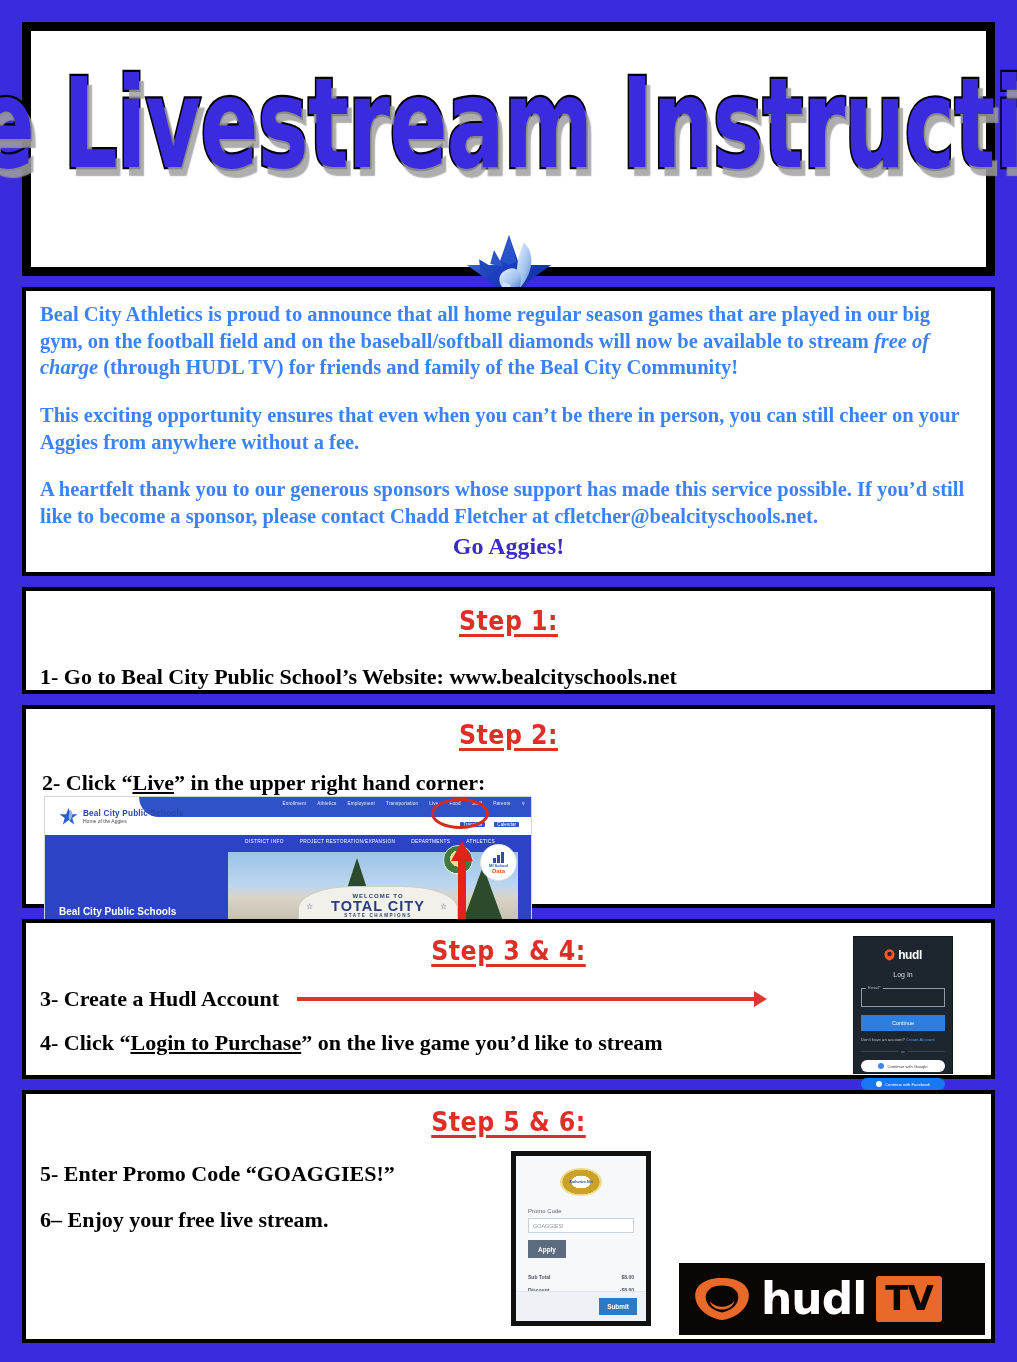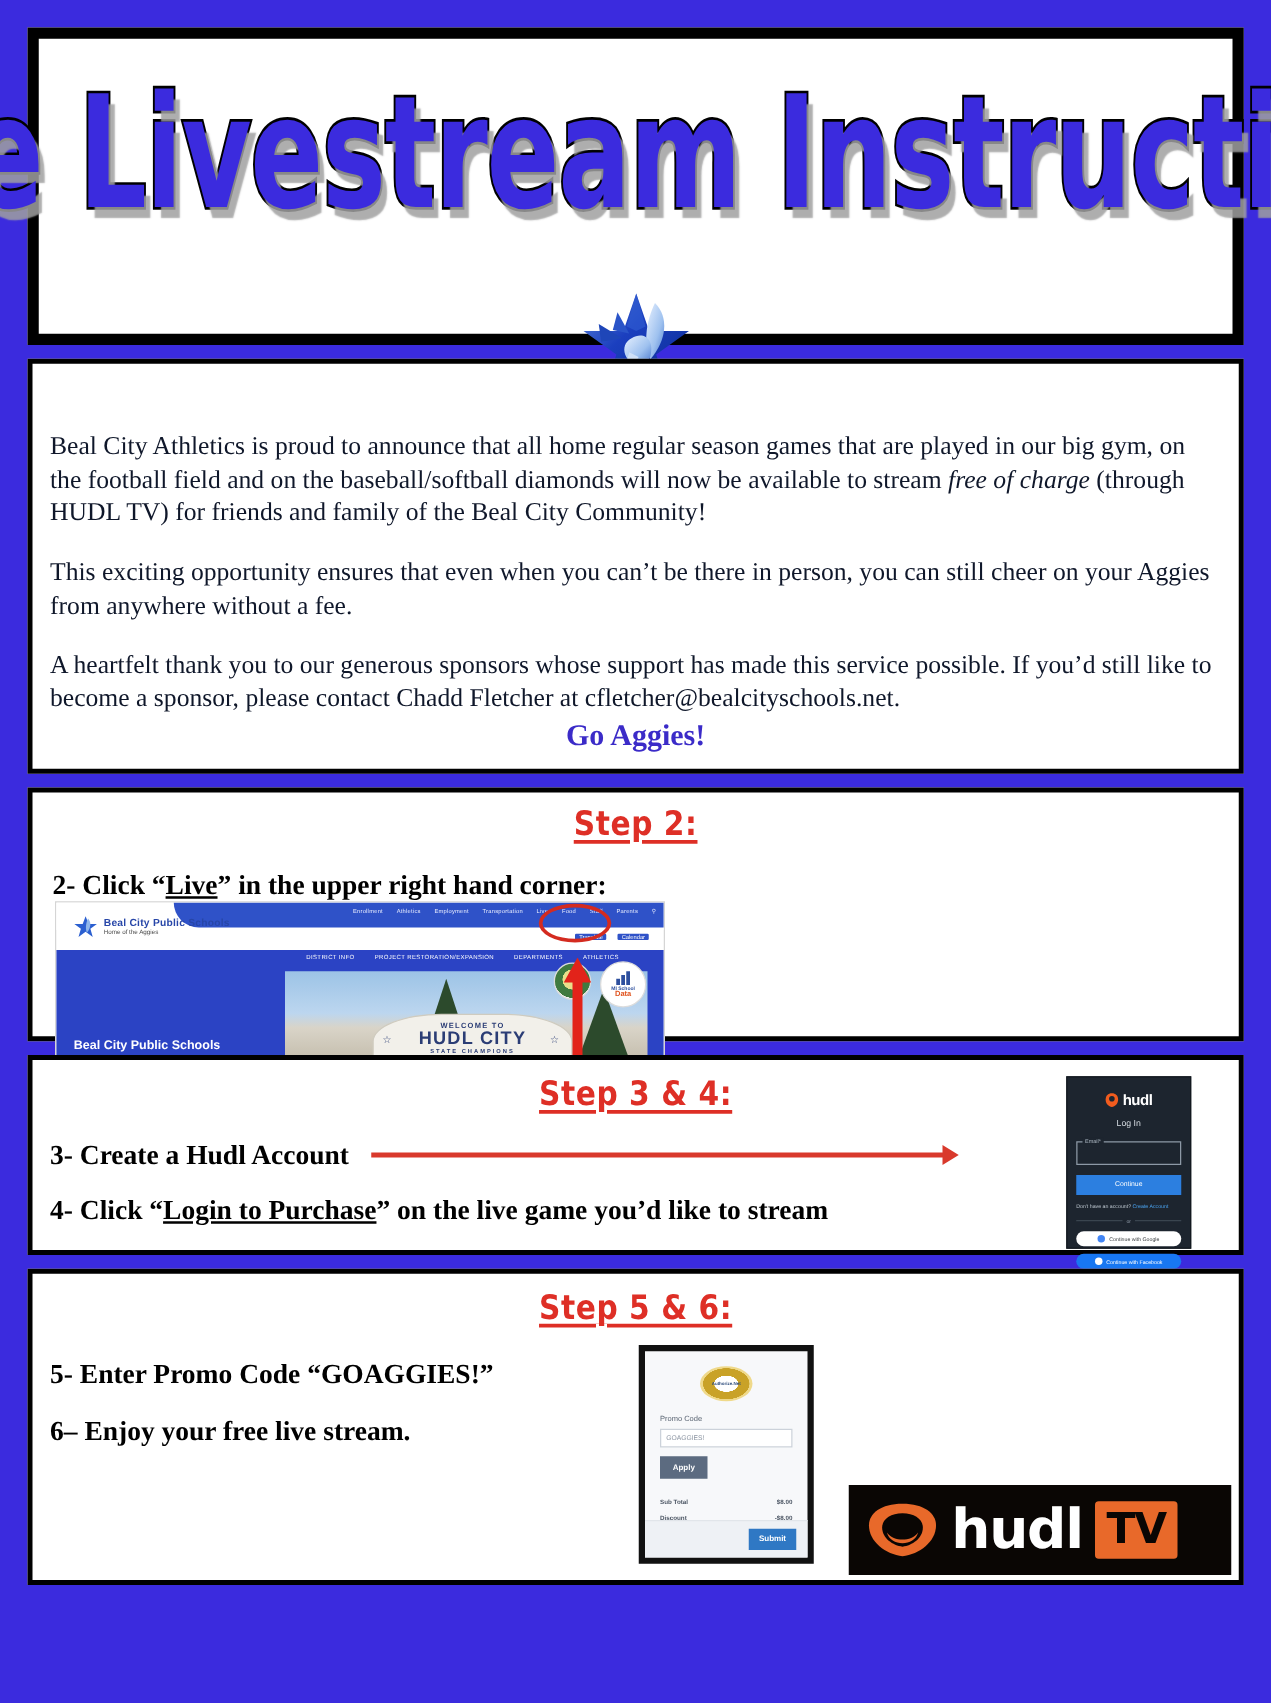--- a/index.html
+++ b/index.html
@@ -61,25 +61,24 @@
   .section {
     background: #ffffff;
     border: 4px solid #000000;
     margin-top: 11px;
     padding: 10px 14px 12px 14px;
     position: relative;
   }
 
   .body-text {
     font-family: "Liberation Serif", serif;
-    font-weight: normal;
+    font-weight: bold;
     font-size: 20.5px;
     line-height: 1.3;
-    color: #0f172a;
-    margin-top: 43px;
+    color: #3b82f6;
   }
   .body-text .ital { font-style: italic; }
   .body-text p { margin-bottom: 21px; }
   .body-text p:last-child { margin-bottom: 0; }
 
   .go-aggies {
     text-align: center;
     color: #3b2bc8;
     font-weight: bold;
     font-size: 24px;
@@ -375,20 +374,24 @@
 
   <div class="section" id="section-intro">
     <div class="body-text">
       <p><span>Beal City Athletics is proud to announce that all home regular season games that are played in our big gym, on the football field and on the baseball/softball diamonds will now be available to stream </span><span class="ital">free of charge</span><span> (through HUDL TV) for friends and family of the Beal City Community!</span></p>
       <p>This exciting opportunity ensures that even when you can’t be there in person, you can still cheer on your Aggies from anywhere without a fee.</p>
       <p>A heartfelt thank you to our generous sponsors whose support has made this service possible.  If you’d still like to become a sponsor, please contact Chadd Fletcher at cfletcher@bealcityschools.net.</p>
     </div>
     <div class="go-aggies">Go Aggies!</div>
   </div>
 
+  <div class="section" id="section-step1">
+    <div class="step-head">Step 1:</div>
+    <div class="step-line">1- Go to Beal City Public School’s Website: www.bealcityschools.net</div>
+  </div>
 
   <div class="section" id="section-step2">
     <div class="step-head">Step 2:</div>
     <div class="s2-row">
       <div class="s2-left">
         <div class="step-line"><span>2- Click “</span><u>Live</u><span>” in the upper right hand corner:</span></div>
       </div>
 
       <div class="site-shot">
         <div class="site-topbar">
@@ -427,21 +430,21 @@
             <span>PROJECT RESTORATION/EXPANSION</span>
             <span>DEPARTMENTS</span>
             <span>ATHLETICS</span>
           </div>
 
           <div class="site-hero">
             <div class="hero-tree t1"></div>
             <div class="hero-tree t2"></div>
             <div class="hero-sign">
               <div class="welcome">WELCOME TO</div>
-              <div class="city">HUDL CITY</div>
+              <div class="city">TOTAL CITY</div>
               <div class="sub">STATE CHAMPIONS</div>
             </div>
             <div class="hero-star l">☆</div>
             <div class="hero-star r">☆</div>
           </div>
 
           <div class="site-footer-text">Beal City Public Schools</div>
         </div>
 
         <div class="badge-circle badge-a"></div>

